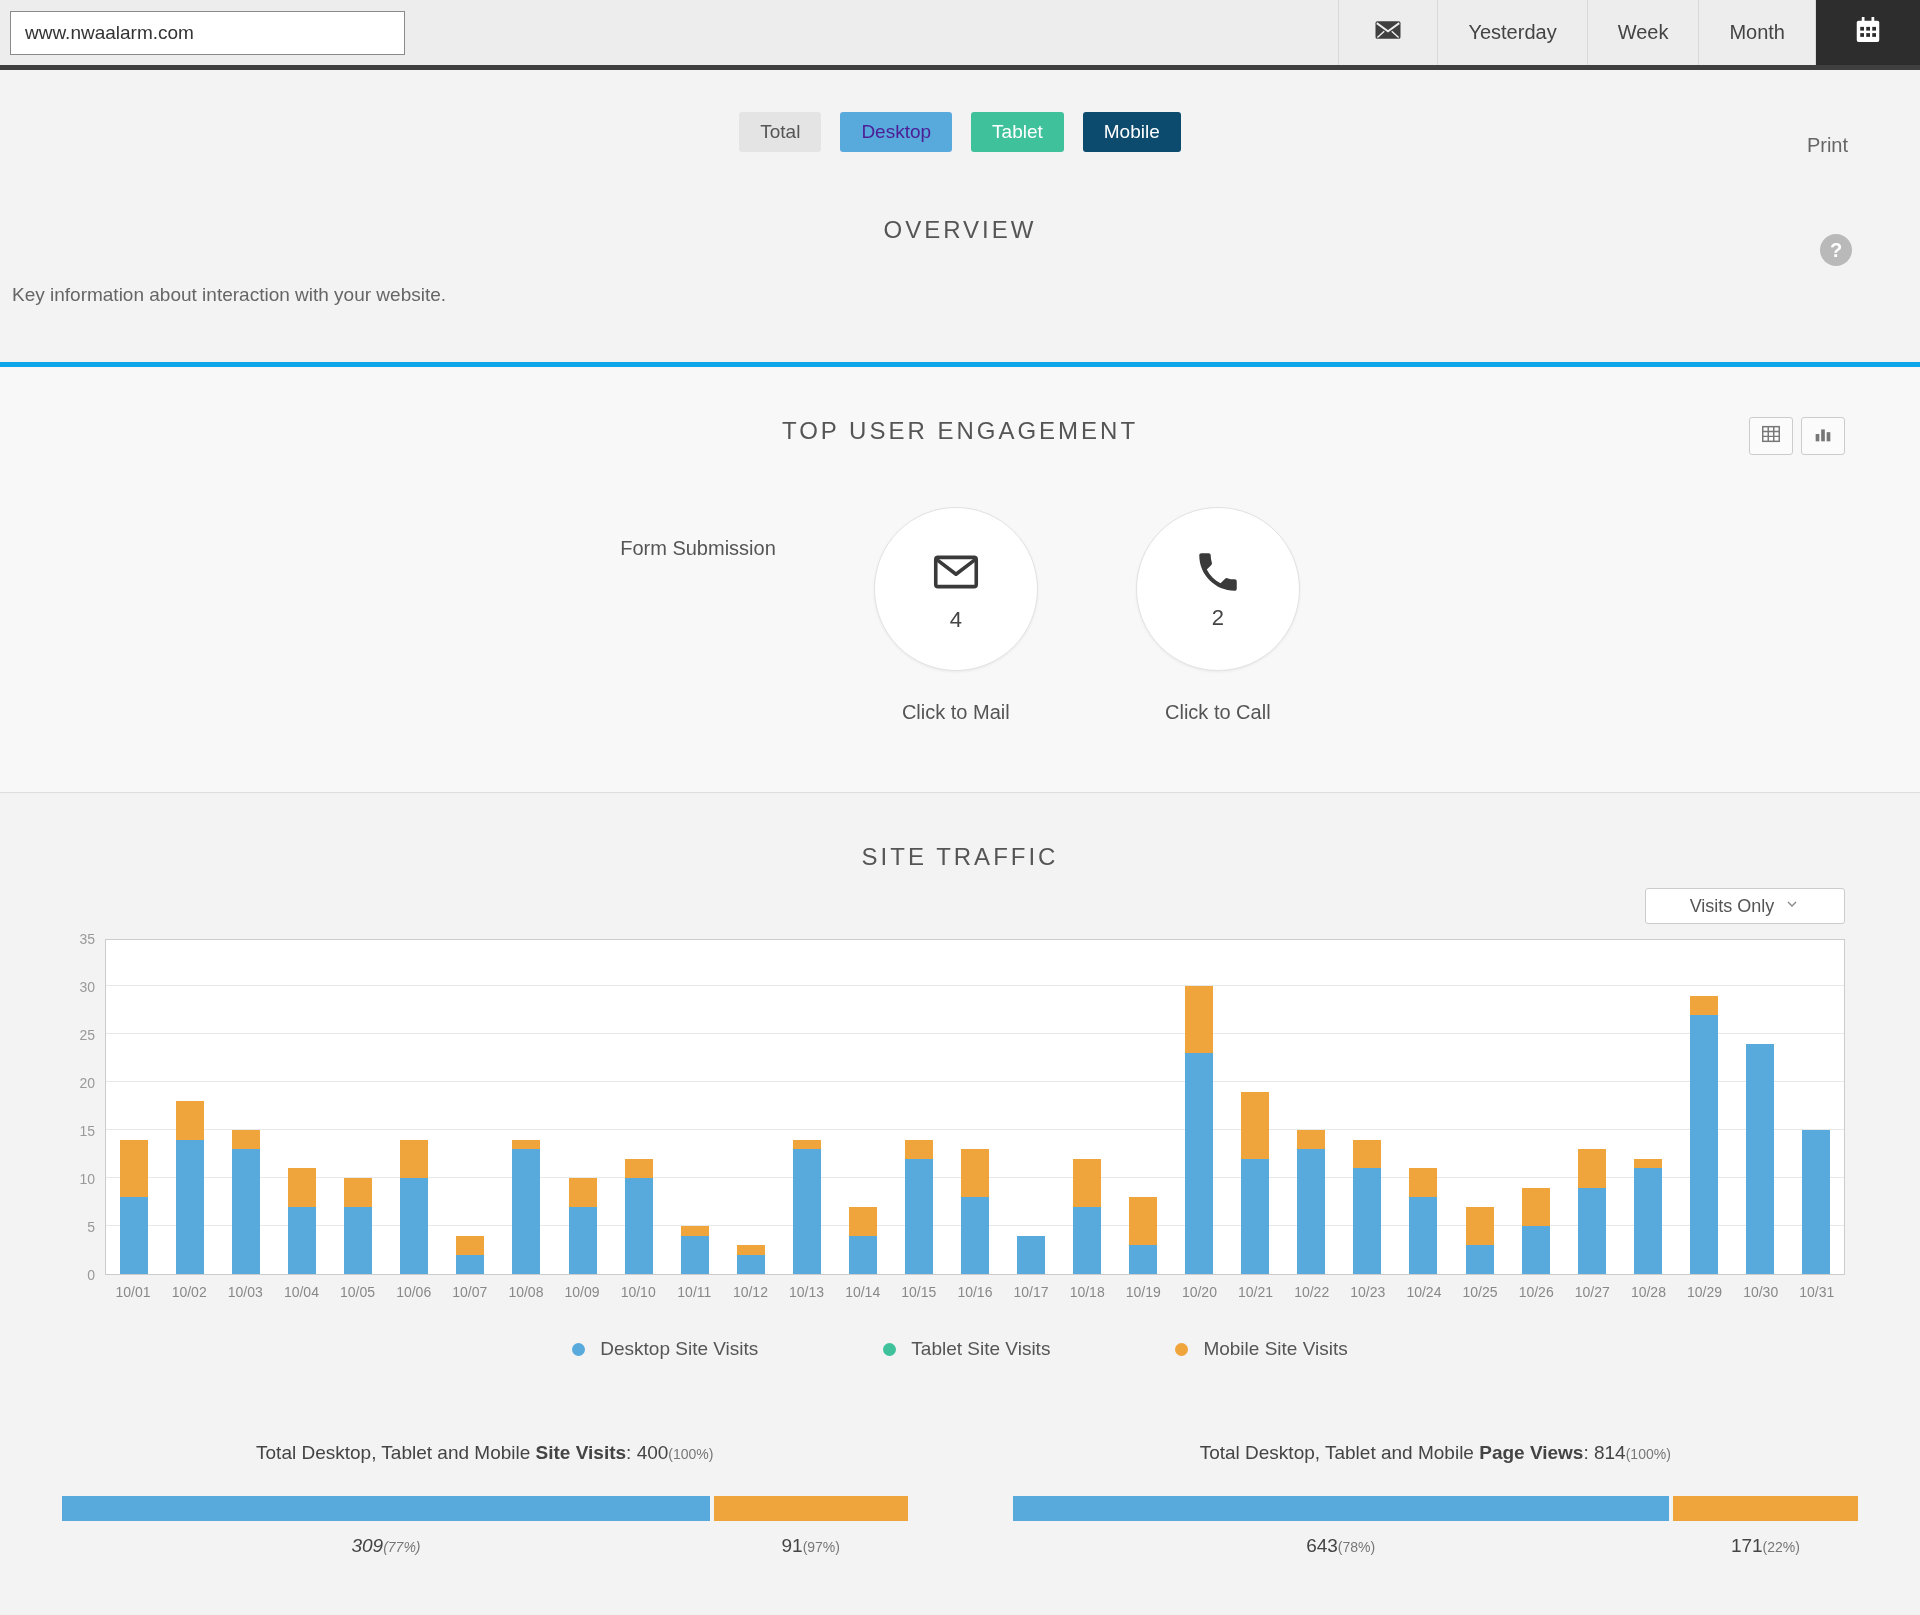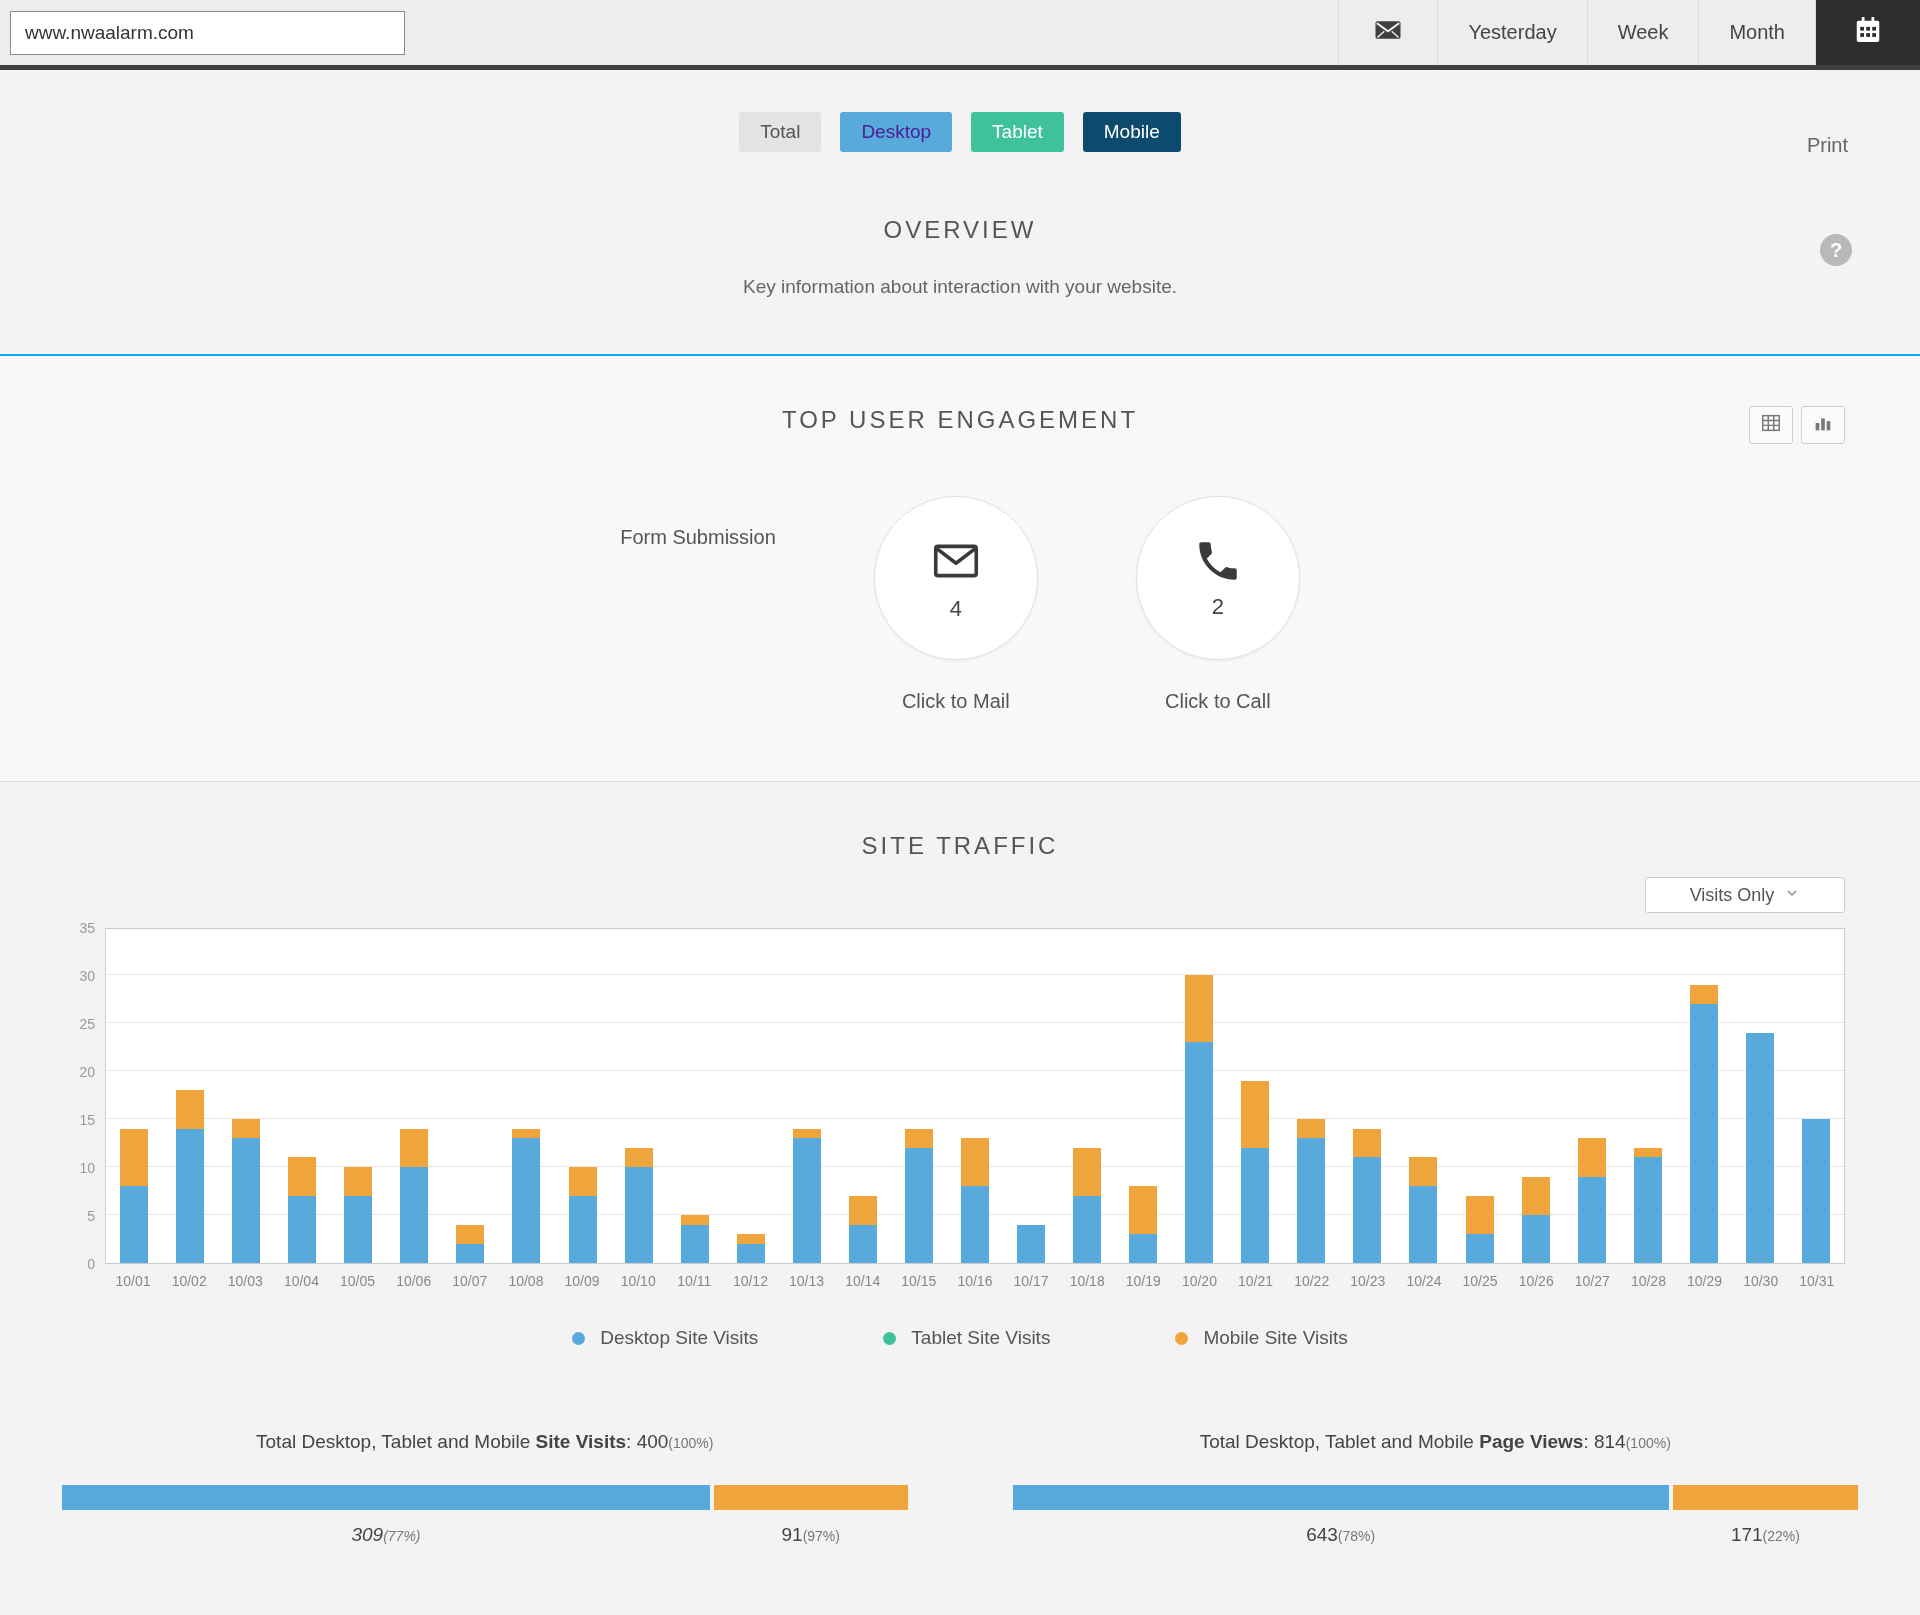--- a/index.html
+++ b/index.html
@@ -23,31 +23,31 @@
   .tb-btn {
     display:flex; align-items:center; justify-content:center;
     padding:0 30px; border-left:1px solid #d9d9d9;
     font-size:20px; color:#444; cursor:pointer; white-space:nowrap;
   }
   .tb-btn.icon-btn { padding:0 34px; }
   .tb-btn.active { background:#2d2d2d; color:#fff; padding:0 37px; }
   .date-range { display:flex; align-items:center; padding:0 16px 0 18px; font-size:20px; color:#555; }
 
   
-  .overview-section { position:relative; background:#f3f3f3; border-bottom:2px solid #0ea5e9; padding:42px 12px 56px; }
+  .overview-section { position:relative; background:#f3f3f3; border-bottom:5px solid #0ea5e9; padding:42px 12px 56px; }
   .filters { display:flex; justify-content:center; gap:19px; }
   .filter-btn {
     padding:9px 21px; font-size:19px; border-radius:3px; cursor:pointer; user-select:none;
   }
   .print-link { position:absolute; top:64px; right:72px; font-size:20px; color:#666; cursor:pointer; }
   .section-title {
     text-align:center; font-size:24px; letter-spacing:3px; color:#555; font-weight:normal; margin:0;
   }
   .overview-section .section-title { margin-top:64px; }
-  .overview-sub { text-align:center; font-size:19px; color:#666; margin-top:32px; }
+  .overview-sub { text-align:left; font-size:19px; color:#666; margin-top:40px; }
   .help-circle {
     position:absolute; top:164px; right:68px; width:32px; height:32px; border-radius:50%;
     background:#b9b9b9; color:#fff; font-size:20px; font-weight:bold;
     display:flex; align-items:center; justify-content:center; cursor:pointer;
   }
 
   
   .engagement-section { position:relative; background:#f8f8f8; border-bottom:1px solid #ddd; padding:50px 0 68px; }
   .view-toggles { position:absolute; top:50px; right:75px; display:flex; gap:8px; }
   .toggle-btn {

